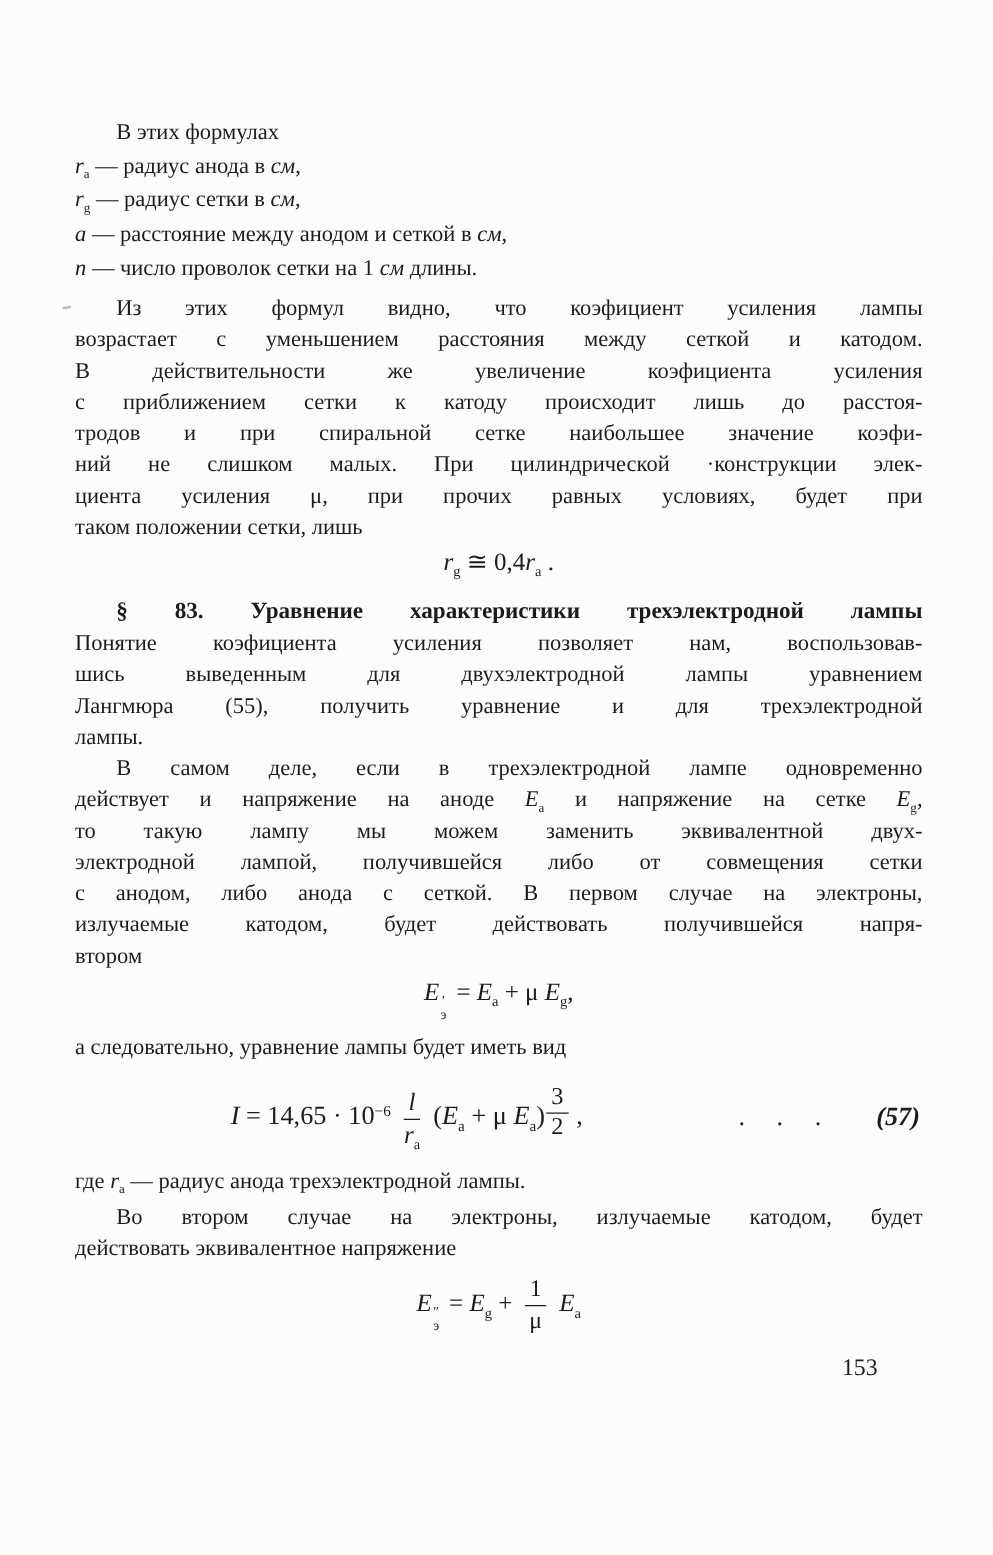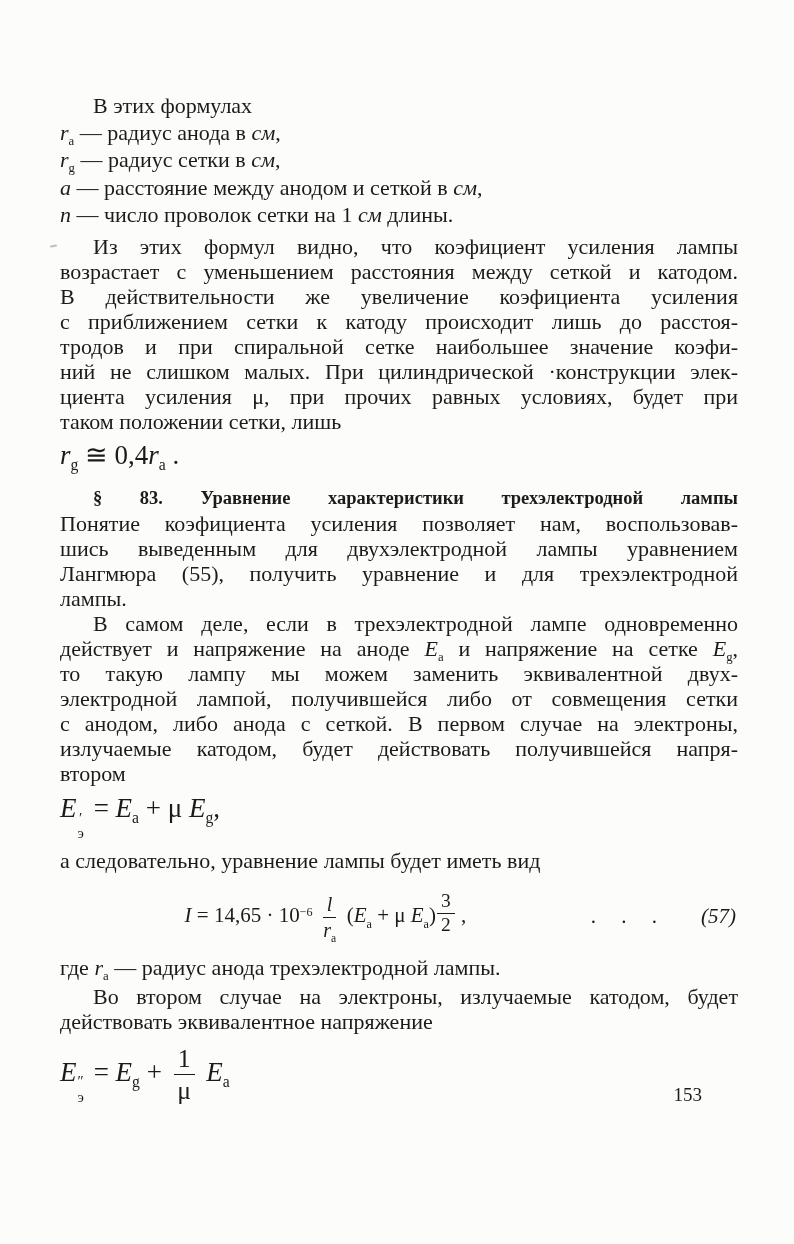--- a/index.html
+++ b/index.html
@@ -14,58 +14,58 @@
     background:#fcfcfa;
     color:#1b1b1b;
     overflow:hidden;
   }
   .text-block{
     position:absolute;
     left:60px; top:92px;
     width:678px;
   }
   .line{
-    font-size:22px;
+    font-size:18px;
     line-height:25px;
     text-align:justify;
     text-align-last:justify;
     white-space:normal;
   }
   .plain{ text-align:left; text-align-last:left; }
   .last{ text-align-last:left; }
   .indent{ text-indent:33px; }
   .deflist .line{ line-height:27.2px; }
   .heading{
     font-weight:700;
     font-size:18.5px;
     line-height:25px;
     text-align:justify;
     text-align-last:justify;
     text-indent:33px;
     margin-top:13px;
   }
   
   .formula{
-    text-align:left;
-    font-size:27px;
+    text-align:center;
+    font-size:20px;
     line-height:1.35;
   }
   .formula-rg{ margin:3px 0 0 0; }
   .formula-e1{ margin:4px 0 2px 0; }
   .formula-e2{ margin:10px 0 0 0; }
   .eqrow{
     display:flex;
     align-items:center;
     margin:12px 0 6px 0;
     font-size:21px;
     min-height:64px;
   }
   .eqmain{ margin-left:auto; margin-right:auto; }
   .eqdots{ letter-spacing:10px; margin-right:34px; }
-  .eqnum{ font-style:italic; margin-right:2px; }
+  .eqnum{ font-style:italic; margin-right:2px;font-weight:bold; }
   sub{ font-size:58%; line-height:0; }
   sup{ font-size:58%; line-height:0; vertical-align:0.55em; }
   i{ font-style:italic; }
   .frac{
     display:inline-flex;
     flex-direction:column;
     align-items:center;
     vertical-align:middle;
     margin:0 5px;
     font-size:0.95em;

